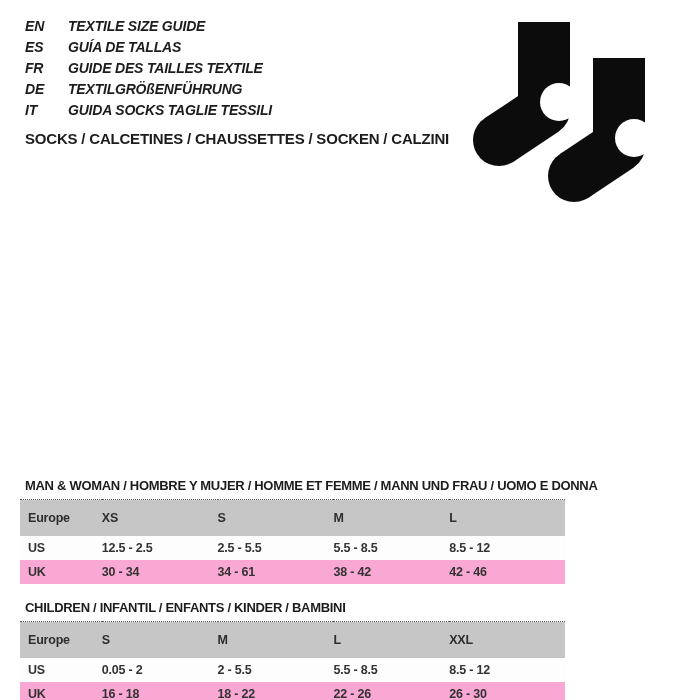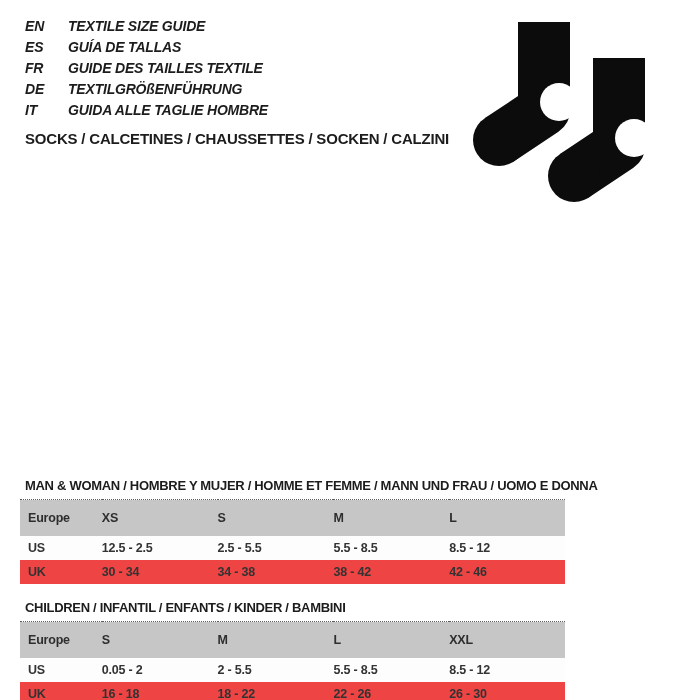--- a/index.html
+++ b/index.html
@@ -26,21 +26,21 @@
   table.size-table{position:absolute;left:20px;width:545px;
     border-collapse:collapse;table-layout:fixed;
     font-size:12.5px;font-weight:bold;color:#333;letter-spacing:-0.2px;}
   #t1{top:499px;}
   #t2{top:621px;}
   .size-table th,.size-table td{padding:0;text-align:left;font-weight:bold;}
   .size-table th{height:36px;background:#c6c6c6;border-top:1px dotted #5c5c5c;color:#2e2e2e;}
   .size-table td{height:24px;}
   .col-first{text-align:left !important;padding-left:8px !important;}
   tr.row-a td{background:#fdfdfd;}
-  tr.row-b td{background:#ef4444;}
+  tr.row-b td{background:#f9a8d4;}
 </style>
 </head>
 <body>
 
 <div class="lang-block">
   <div class="lang-row">
     <span class="lang-code">EN</span>
     <span class="lang-label">TEXTILE SIZE GUIDE</span>
   </div>
   <div class="lang-row">
@@ -50,21 +50,21 @@
   <div class="lang-row">
     <span class="lang-code">FR</span>
     <span class="lang-label">GUIDE DES TAILLES TEXTILE</span>
   </div>
   <div class="lang-row">
     <span class="lang-code">DE</span>
     <span class="lang-label">TEXTILGRÖßENFÜHRUNG</span>
   </div>
   <div class="lang-row">
     <span class="lang-code">IT</span>
-    <span class="lang-label">GUIDA ALLE TAGLIE HOMBRE</span>
+    <span class="lang-label">GUIDA SOCKS TAGLIE TESSILI</span>
   </div>
 </div>
 
 <div class="product-line">SOCKS / CALCETINES / CHAUSSETTES / SOCKEN / CALZINI</div>
 
 <svg class="socks-svg" width="196" height="196" viewBox="0 0 196 196" xmlns="http://www.w3.org/2000/svg">
 
   <g>
     <path d="M76 10 L76 98 L31 128" fill="none" stroke="#0c0c0c" stroke-width="52" stroke-linejoin="round" stroke-linecap="butt"></path>
     <circle cx="31" cy="128" r="26" fill="#0c0c0c"></circle>
@@ -99,21 +99,21 @@
   <tr class="row-a">
     <td class="col-first">US</td>
     <td>12.5 - 2.5</td>
     <td>2.5 - 5.5</td>
     <td>5.5 - 8.5</td>
     <td>8.5 - 12</td>
   </tr>
   <tr class="row-b">
     <td class="col-first">UK</td>
     <td>30 - 34</td>
-    <td>34 - 38</td>
+    <td>34 - 61</td>
     <td>38 - 42</td>
     <td>42 - 46</td>
   </tr>
   </tbody>
 </table>
 
 <div class="table-title" id="t2-title">CHILDREN / INFANTIL / ENFANTS / KINDER / BAMBINI</div>
 
 <table class="size-table" id="t2">
   <colgroup>

